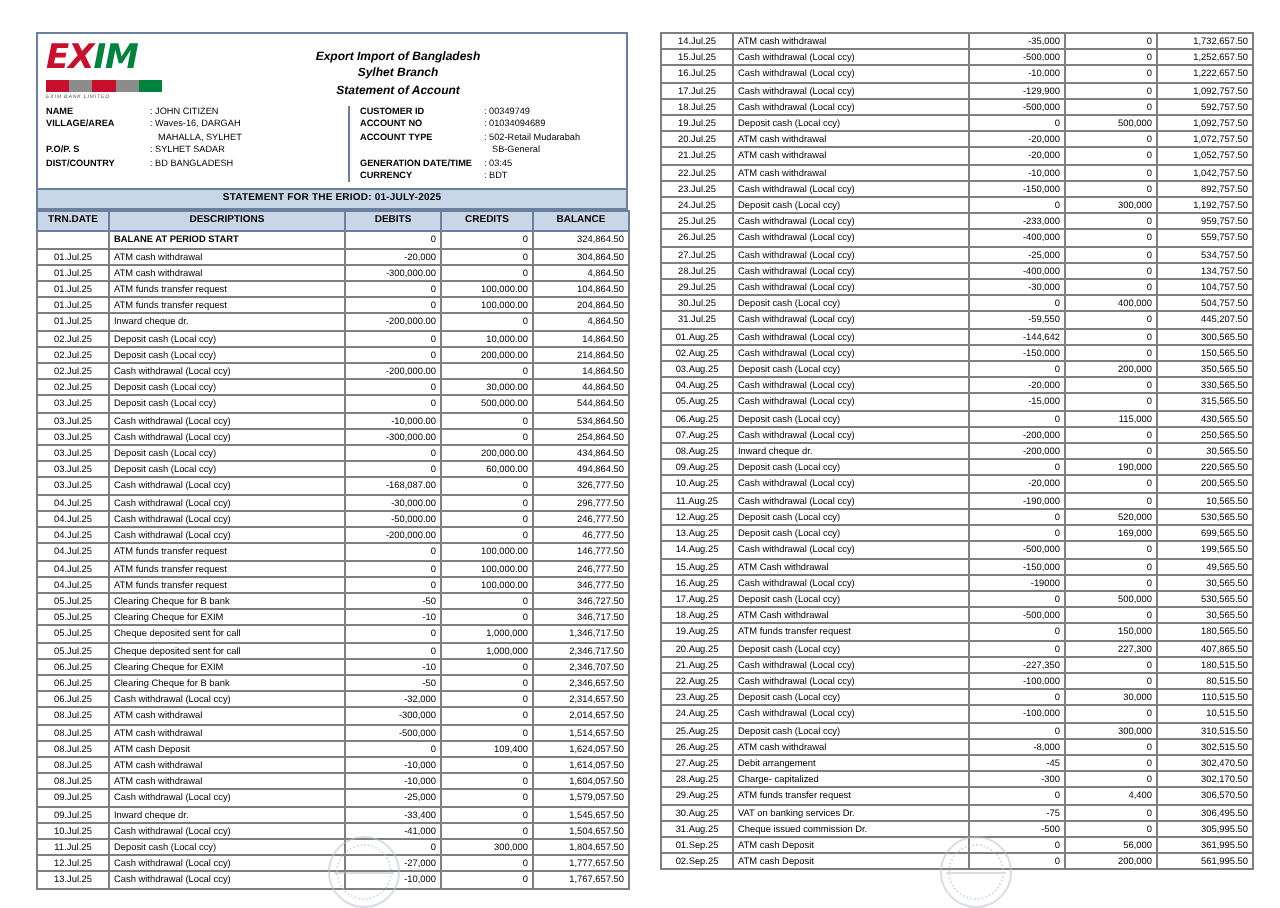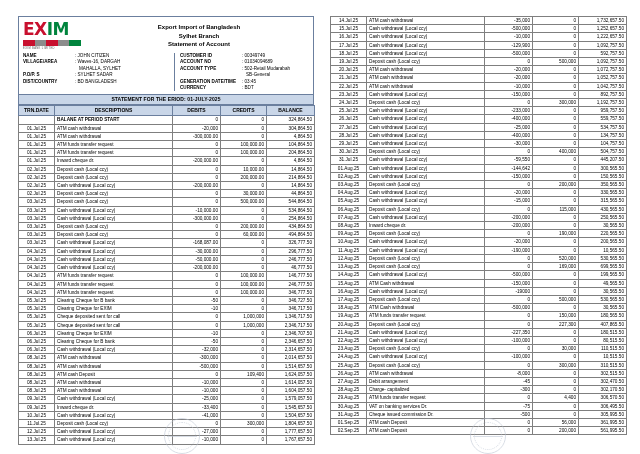--- a/index.html
+++ b/index.html
@@ -32,21 +32,22 @@
   .col-right { left: 330px; width: 296px; padding-top: 16px; }
 
   
   .hdr-box {
     border: 1px solid #6b7f9e;
     box-sizing: border-box;
     padding: 4px 4px 3px 4px;
   }
   .hdr-top {
     display: flex;
-    align-items: center;
+    align-items: flex-end;
+    font-style: italic;
   }
   .logo {
     width: 62px;
     flex: 0 0 62px;
     margin-right: 4px;
   }
   .logo-word {
     font-family: "DejaVu Sans", sans-serif;
     font-weight: bold;
     font-size: 17px;

